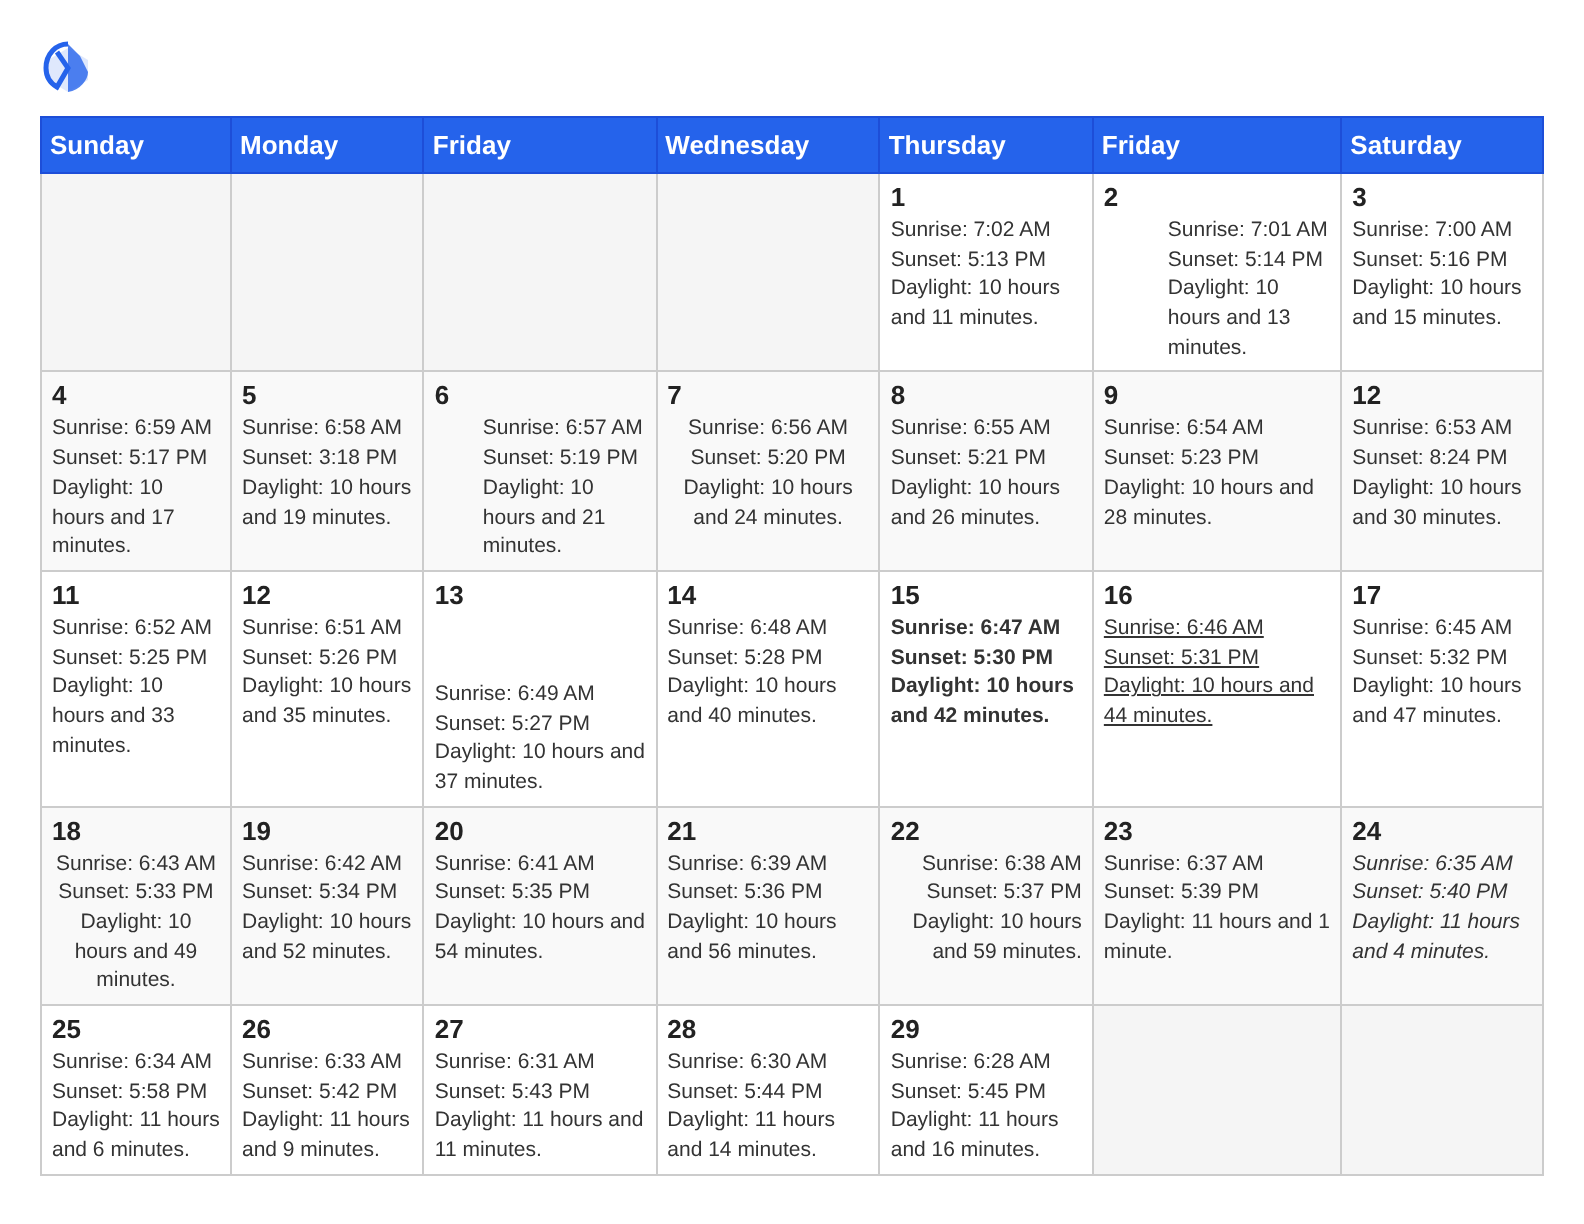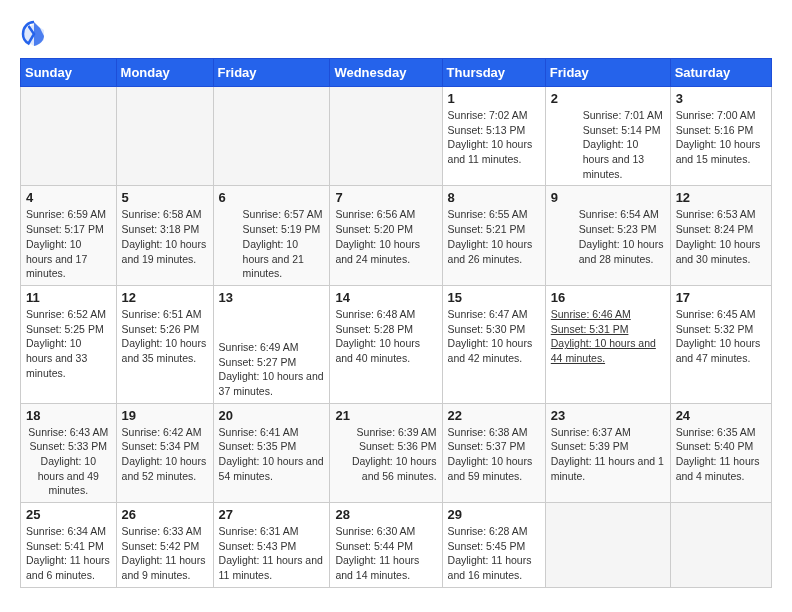--- a/index.html
+++ b/index.html
@@ -158,33 +158,33 @@
 Daylight: 10 hours and 19 minutes.</div>
         </td>
         <td>
           <div class="day-number">6</div>
           <div class="day-info" style="white-space: pre-line; margin-left: 24px;">Sunrise: 6:57 AM
 Sunset: 5:19 PM
 Daylight: 10 hours and 21 minutes.</div>
         </td>
         <td>
           <div class="day-number">7</div>
-          <div class="day-info" style="white-space: pre-line;">Sunrise: 6:56 AM
+          <div class="day-info" style="white-space: pre-line; text-align: center;">Sunrise: 6:56 AM
 Sunset: 5:20 PM
 Daylight: 10 hours and 24 minutes.</div>
         </td>
         <td>
           <div class="day-number">8</div>
           <div class="day-info" style="white-space: pre-line;">Sunrise: 6:55 AM
 Sunset: 5:21 PM
 Daylight: 10 hours and 26 minutes.</div>
         </td>
         <td>
           <div class="day-number">9</div>
-          <div class="day-info" style="white-space: pre-line; margin-left: 28px;">Sunrise: 6:54 AM
+          <div class="day-info" style="white-space: pre-line;">Sunrise: 6:54 AM
 Sunset: 5:23 PM
 Daylight: 10 hours and 28 minutes.</div>
         </td>
         <td>
           <div class="day-number">12</div>
           <div class="day-info" style="white-space: pre-line;">Sunrise: 6:53 AM
 Sunset: 8:24 PM
 Daylight: 10 hours and 30 minutes.</div>
         </td>
       </tr>
@@ -208,21 +208,21 @@
 Daylight: 10 hours and 37 minutes.</div>
         </td>
         <td>
           <div class="day-number">14</div>
           <div class="day-info" style="white-space: pre-line;">Sunrise: 6:48 AM
 Sunset: 5:28 PM
 Daylight: 10 hours and 40 minutes.</div>
         </td>
         <td>
           <div class="day-number">15</div>
-          <div class="day-info" style="white-space: pre-line;">Sunrise: 6:47 AM
+          <div class="day-info" style="white-space: pre-line; font-weight: bold;">Sunrise: 6:47 AM
 Sunset: 5:30 PM
 Daylight: 10 hours and 42 minutes.</div>
         </td>
         <td>
           <div class="day-number">16</div>
           <div class="day-info" style="white-space: pre-line; text-decoration: underline;">Sunrise: 6:46 AM
 Sunset: 5:31 PM
 Daylight: 10 hours and 44 minutes.</div>
         </td>
         <td>
@@ -246,48 +246,48 @@
 Daylight: 10 hours and 52 minutes.</div>
         </td>
         <td>
           <div class="day-number">20</div>
           <div class="day-info" style="white-space: pre-line;">Sunrise: 6:41 AM
 Sunset: 5:35 PM
 Daylight: 10 hours and 54 minutes.</div>
         </td>
         <td>
           <div class="day-number">21</div>
-          <div class="day-info" style="white-space: pre-line; text-align: right;">Sunrise: 6:39 AM
+          <div class="day-info" style="white-space: pre-line;">Sunrise: 6:39 AM
 Sunset: 5:36 PM
 Daylight: 10 hours and 56 minutes.</div>
         </td>
         <td>
           <div class="day-number">22</div>
-          <div class="day-info" style="white-space: pre-line;">Sunrise: 6:38 AM
+          <div class="day-info" style="white-space: pre-line; text-align: right;">Sunrise: 6:38 AM
 Sunset: 5:37 PM
 Daylight: 10 hours and 59 minutes.</div>
         </td>
         <td>
           <div class="day-number">23</div>
           <div class="day-info" style="white-space: pre-line;">Sunrise: 6:37 AM
 Sunset: 5:39 PM
 Daylight: 11 hours and 1 minute.</div>
         </td>
         <td>
           <div class="day-number">24</div>
-          <div class="day-info" style="white-space: pre-line;">Sunrise: 6:35 AM
+          <div class="day-info" style="white-space: pre-line; font-style: italic;">Sunrise: 6:35 AM
 Sunset: 5:40 PM
 Daylight: 11 hours and 4 minutes.</div>
         </td>
       </tr>
       <tr>
         <td>
           <div class="day-number">25</div>
           <div class="day-info" style="white-space: pre-line;">Sunrise: 6:34 AM
-Sunset: 5:41 PM
+Sunset: 5:58 PM
 Daylight: 11 hours and 6 minutes.</div>
         </td>
         <td>
           <div class="day-number">26</div>
           <div class="day-info" style="white-space: pre-line;">Sunrise: 6:33 AM
 Sunset: 5:42 PM
 Daylight: 11 hours and 9 minutes.</div>
         </td>
         <td>
           <div class="day-number">27</div>

